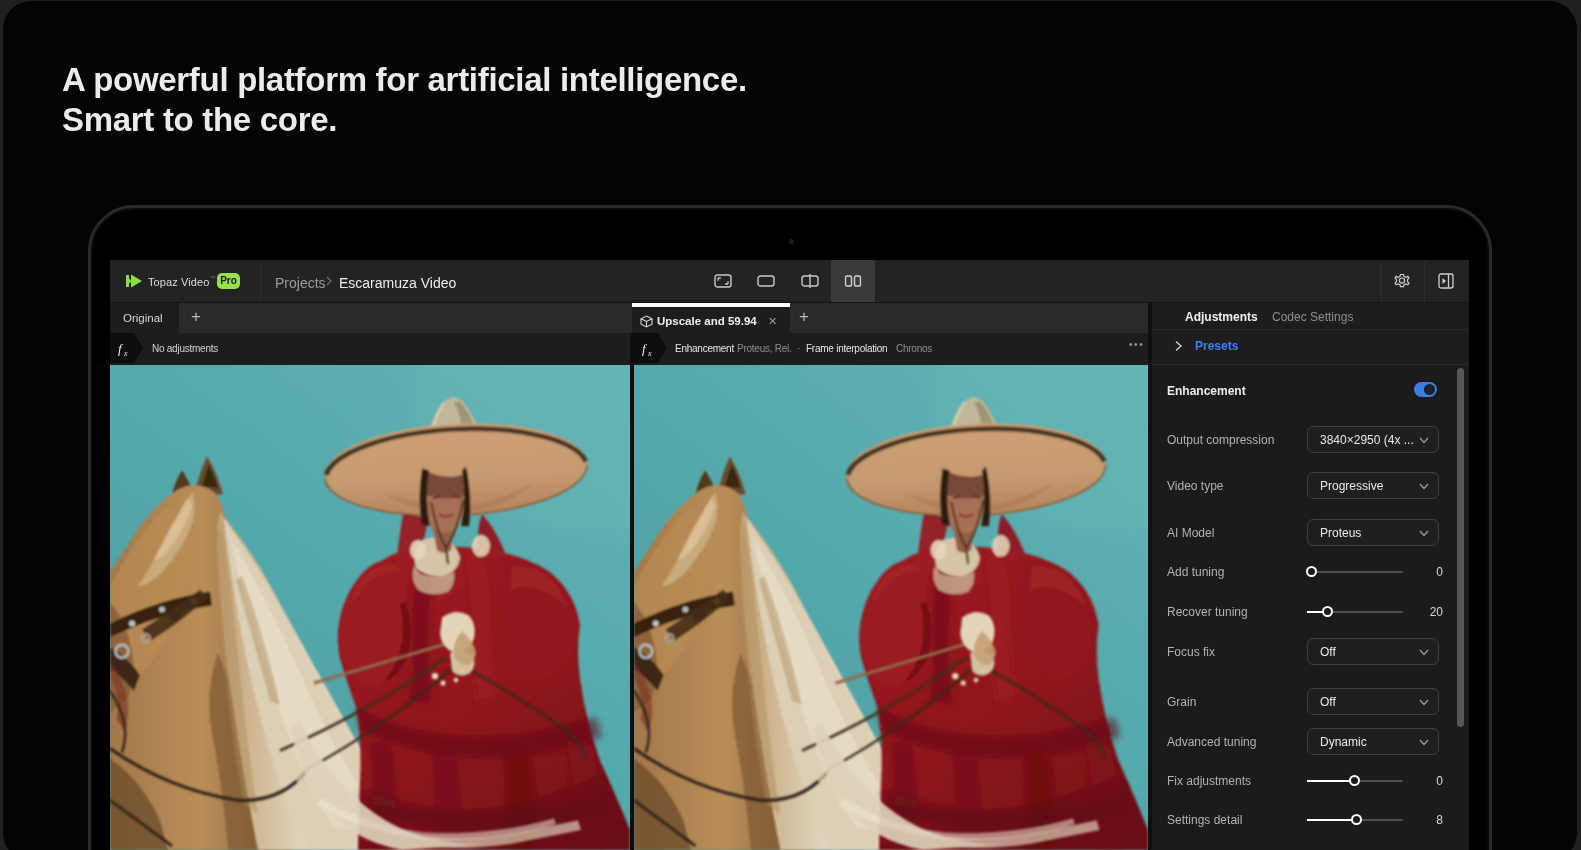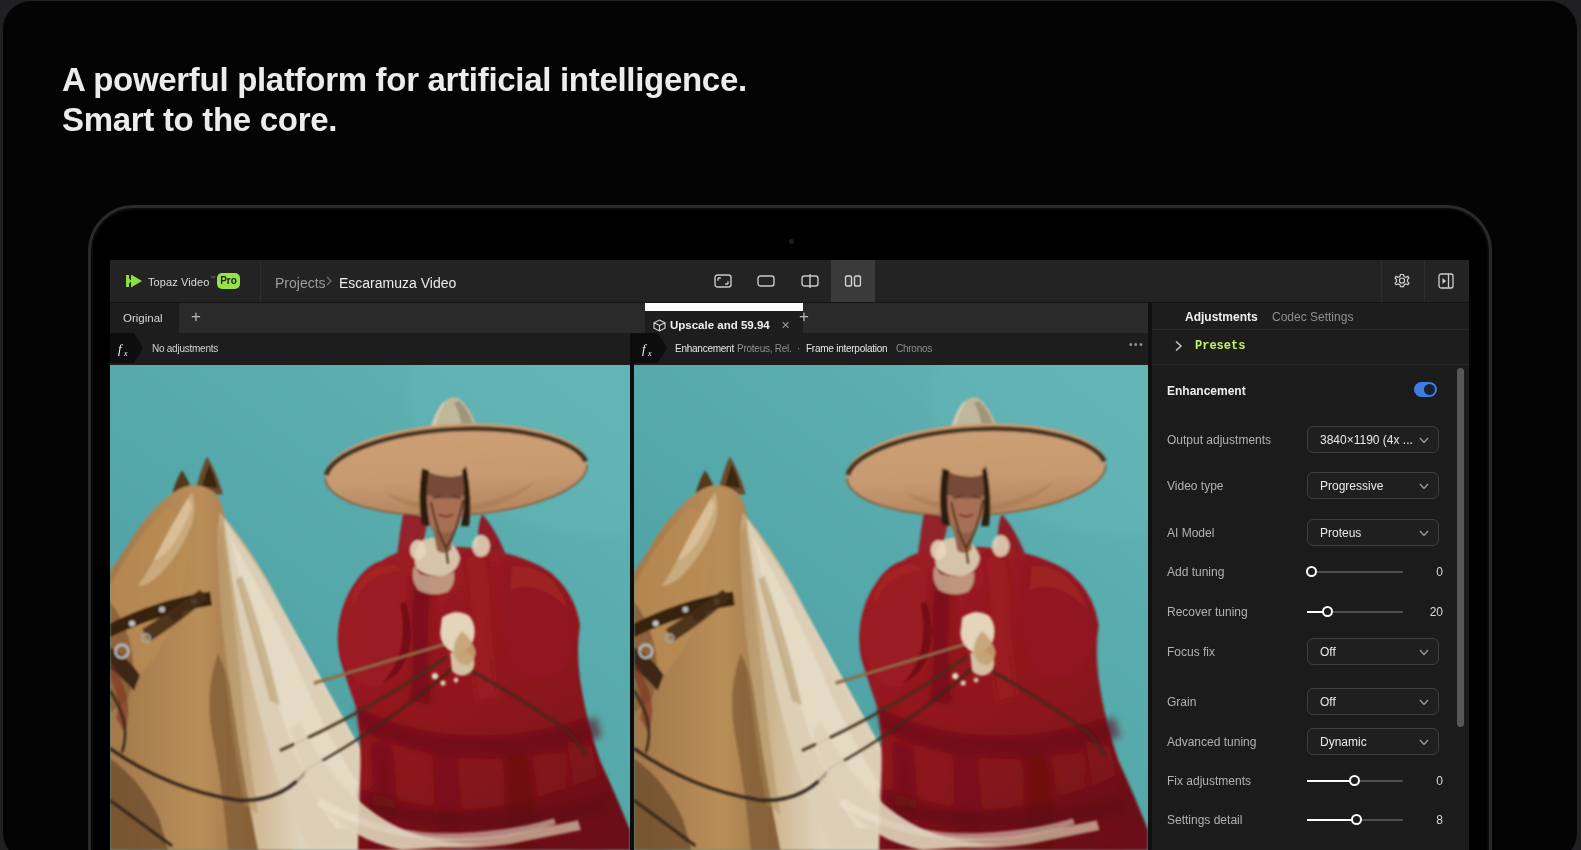--- a/index.html
+++ b/index.html
@@ -23,21 +23,21 @@
   .active-view { background:#3a3a3a; }
   .icbtn { position:absolute; top:0; width:44px; height:42px; }
   .icbtn svg { position:absolute; left:50%; top:50%; transform:translate(-50%,-50%); }
 
   
   .tabstrip { position:absolute; left:0; top:42px; width:1359px; height:31px; background:#2a2a2a; border-top:1px solid #141414; }
   .tab { position:absolute; top:0; height:31px; background:#1d1d1d; }
   .tab1 { left:0; width:69px; }
   .tab1 span { position:absolute; left:13px; top:9px; font-size:11.5px; color:#d6d6d6; }
   .plus { position:absolute; top:0; width:30px; height:30px; color:#b9b9b9; font-size:17px; font-weight:400; text-align:center; line-height:28px; }
-  .tab2 { left:535px; width:158px; border-top:8px solid #ffffff; }
+  .tab2 { left:522px; width:158px; border-top:4px solid #ffffff; }
   .tab2 .ttl { position:absolute; left:25px; top:8px; font-size:11.5px; font-weight:700; color:#f0f0f0; }
   .tab2 .x { position:absolute; left:136px; top:8px; color:#9a9a9a; font-size:11px; }
 
   
   .fxrow { position:absolute; top:73px; height:32px; background:#1d1d1d; }
   .fxl { left:0; width:520px; }
   .fxr { left:524px; width:514px; }
   .fxbadge { position:absolute; left:0; top:0; width:34px; height:30px; }
   .fxbadge svg { position:absolute; left:0; top:0; }
   .fxtxt { position:absolute; top:10px; font-size:10px; letter-spacing:-0.25px; }
@@ -49,21 +49,21 @@
   .panelR { left:524px; width:514px; }
   .panel svg { position:absolute; left:0; top:0; width:100%; height:100%; }
 
   
   .sidebar { position:absolute; left:1038px; top:42px; width:321px; height:548px; background:#1b1b1b; border-left:4px solid #101010;padding-left:32px; }
   .sb-head { position:absolute; left:0; top:0; width:317px; height:28px; background:#1d1d1d; border-bottom:1px solid #2a2a2a; border-top:1px solid #141414;}
   .sb-head .t1 { position:absolute; left:33px; top:7px; font-weight:700; color:#f0f0f0; }
   .sb-head .t2 { position:absolute; left:120px; top:7px; color:#8f8f8f; }
   .presets { position:absolute; left:0; top:28px; width:317px; height:35px; background:#1d1d1d; border-bottom:1px solid #2a2a2a; }
   .presets .chev { position:absolute; left:22px; top:9px; }
-  .presets span { position:absolute; left:43px; top:9px; font-weight:700; color:#bef264;font-family:Liberation Mono, monospace; }
+  .presets span { position:absolute; left:43px; top:9px; font-weight:700; color:#3b82f6; }
   .row { position:absolute; left:0; width:317px; height:28px; }
   .row .lab { position:absolute; left:15px; top:7px; color:#b2b2b2; }
   .row .lab2 { position:absolute; left:15px; top:7px; color:#ededed; font-weight:700; }
   .dd { position:absolute; left:155px; top:0px; width:132px; height:27px; border:1px solid #3e3e3e; border-radius:6px; background:#1f1f1f; }
   .dd span { position:absolute; left:12px; top:6px; color:#eaeaea; }
   .dd svg { position:absolute; right:9px; top:10px; }
   .slider { position:absolute; left:155px; top:13px; width:96px; height:2px; background:#4f4f4f; border-radius:1px; }
   .slider .fill { position:absolute; left:0; top:0; height:2px; background:#fdfdfd; }
   .slider .knob { position:absolute; top:-5px; width:11px; height:11px; border-radius:50%; border:2.5px solid #fafafa; background:#1b1b1b; }
   .val { position:absolute; right:26px; top:7px; color:#d8d8d8; }
@@ -532,23 +532,23 @@
         </svg>
       <span>Presets</span>
     </div>
     <div class="row" style="top:75px">
       <span class="lab2">Enhancement</span>
       <div class="toggle">
           <div class="tk"></div>
         </div>
     </div>
     <div class="row" style="top:124px">
-      <span class="lab">Output adjustments</span>
+      <span class="lab">Output compression</span>
       <div class="dd">
-          <span>3840×1190 (4x ...</span>
+          <span>3840×2950 (4x ...</span>
           <svg width="10" height="7" viewBox="0 0 10 7">
             <path d="M1,1 L5,5.5 L9,1" stroke="#9a9a9a" stroke-width="1.3" fill="none"></path>
           </svg>
         </div>
     </div>
     <div class="row" style="top:217px">
       <span class="lab">AI Model</span>
       <div class="dd">
           <span>Proteus</span>
           <svg width="10" height="7" viewBox="0 0 10 7">

